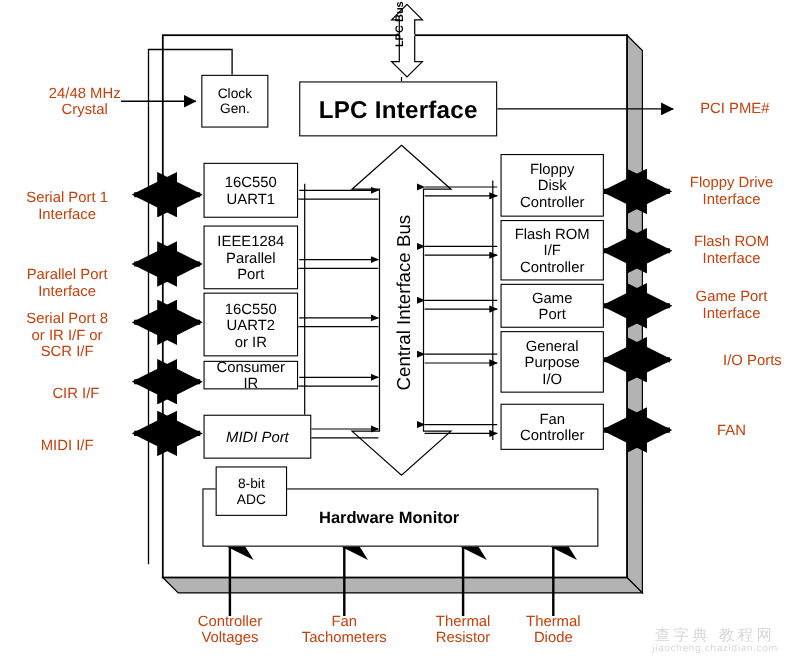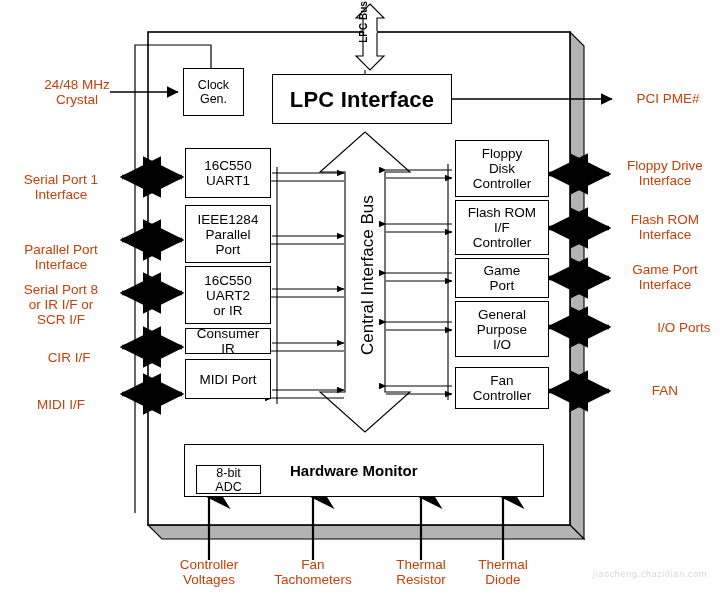--- a/index.html
+++ b/index.html
@@ -216,40 +216,40 @@
   <div class="blk" style="left:185px; top:148px; width:86px; height:50px;">16C550
 UART1</div>
   <div class="blk" style="left:185px; top:205px; width:86px; height:58px;">IEEE1284
 Parallel
 Port</div>
   <div class="blk" style="left:185px; top:266px; width:86px; height:58px;">16C550
 UART2
 or IR</div>
   <div class="blk" style="left:185px; top:328px; width:86px; height:26px;">Consumer
 IR</div>
-  <div class="blk" style="left:185px; top:359px; width:86px; height:40px;">MIDI Port</div>
+  <div class="blk" style="left:185px; top:377px; width:98px; height:40px;font-style:italic;">MIDI Port</div>
 
   <div class="blk" style="left:455px; top:140px; width:94px; height:57px;">Floppy
 Disk
 Controller</div>
   <div class="blk" style="left:455px; top:200px; width:94px; height:55px;">Flash ROM
 I/F
 Controller</div>
   <div class="blk" style="left:455px; top:258px; width:94px; height:40px;">Game
 Port</div>
   <div class="blk" style="left:455px; top:301px; width:94px; height:56px;">General
 Purpose
 I/O</div>
   <div class="blk" style="left:455px; top:367px; width:94px; height:42px;">Fan
 Controller</div>
 
   <div class="blk" style="left:184px; top:444px; width:360px; height:53px; justify-content:flex-start;">
     <span class="hw-title" style="margin-left:105px;">Hardware Monitor</span>
   </div>
-  <div class="blk small" style="left:196px; top:465px; width:65px; height:29px;">8-bit
+  <div class="blk small" style="left:196px; top:424px; width:65px; height:45px;">8-bit
 ADC</div>
 
   <div class="vert-label" style="left:358px; top:22px; font-size:10px; font-weight:bold;
         transform: rotate(-90deg) translate(-50%,0); transform-origin: left top;">LPC Bus</div>
 
   <div class="vert-label" style="left:358px; top:355px; font-size:17px;
         transform: rotate(-90deg); transform-origin: left top;">Central Interface Bus</div>
 
   <div class="lbl left-side" style="left:2px; top:161px; width:118px;">Serial Port 1
 Interface</div>
@@ -278,16 +278,17 @@
 Voltages</div>
   <div class="lbl" style="left:259px; top:557px; width:108px;">Fan
 Tachometers</div>
   <div class="lbl" style="left:373px; top:557px; width:96px;">Thermal
 Resistor</div>
   <div class="lbl" style="left:459px; top:557px; width:88px;">Thermal
 Diode</div>
 
 
   <div class="wm2" style="left:585px; top:570px; width:130px;">
+    <div class="cn">查字典 教程网</div>
     <div class="en">jiaocheng.chazidian.com</div>
   </div>
 
 </div>
 
 </body></html>

